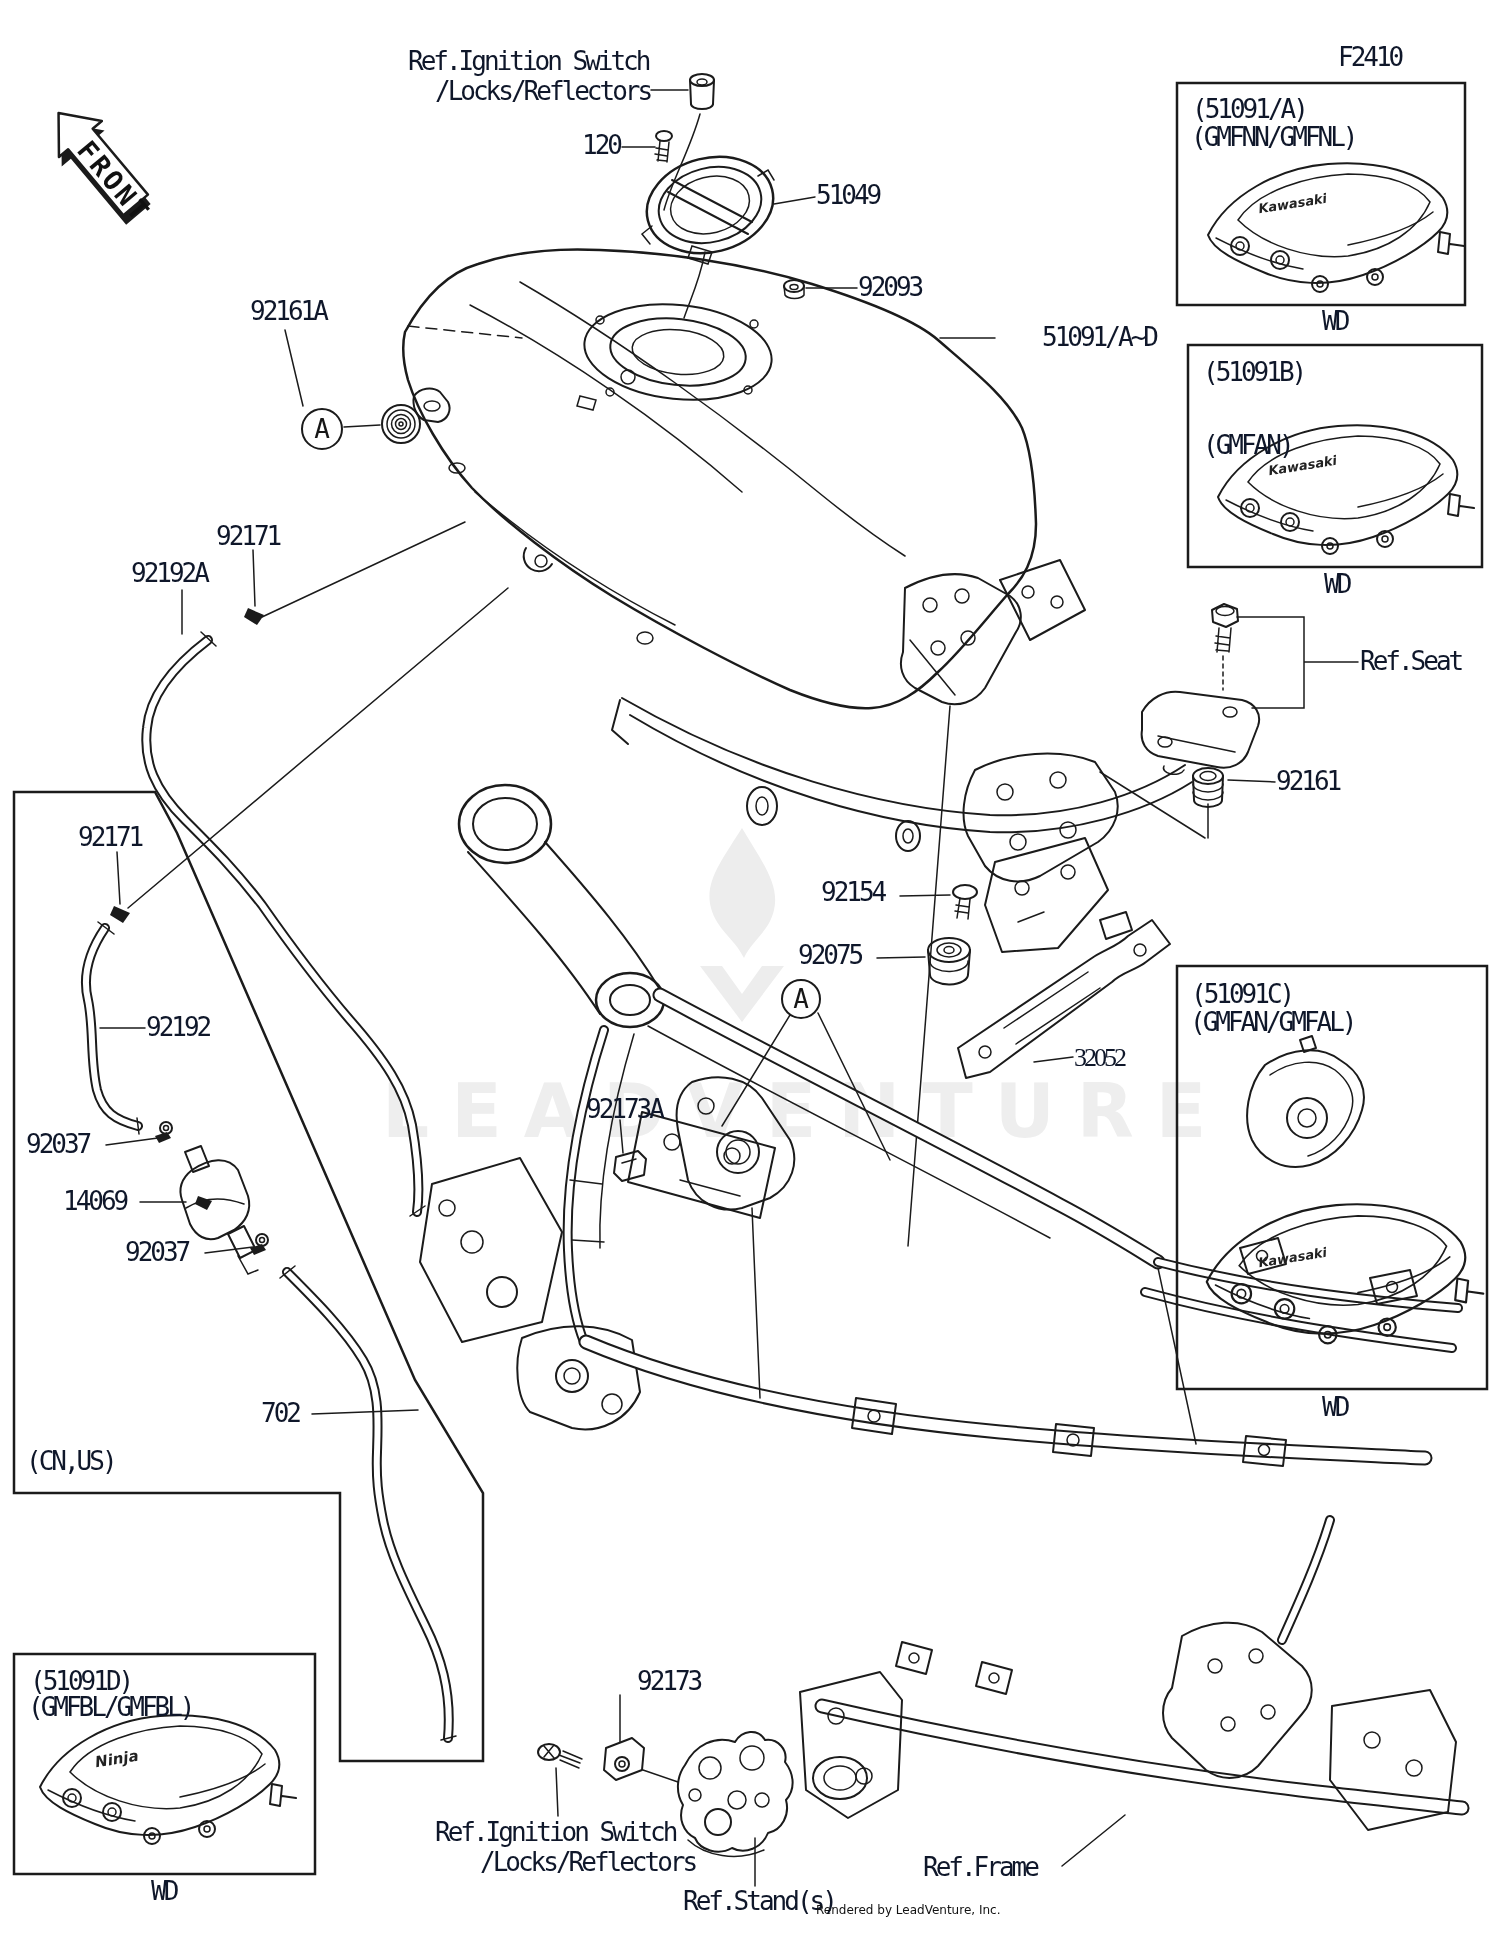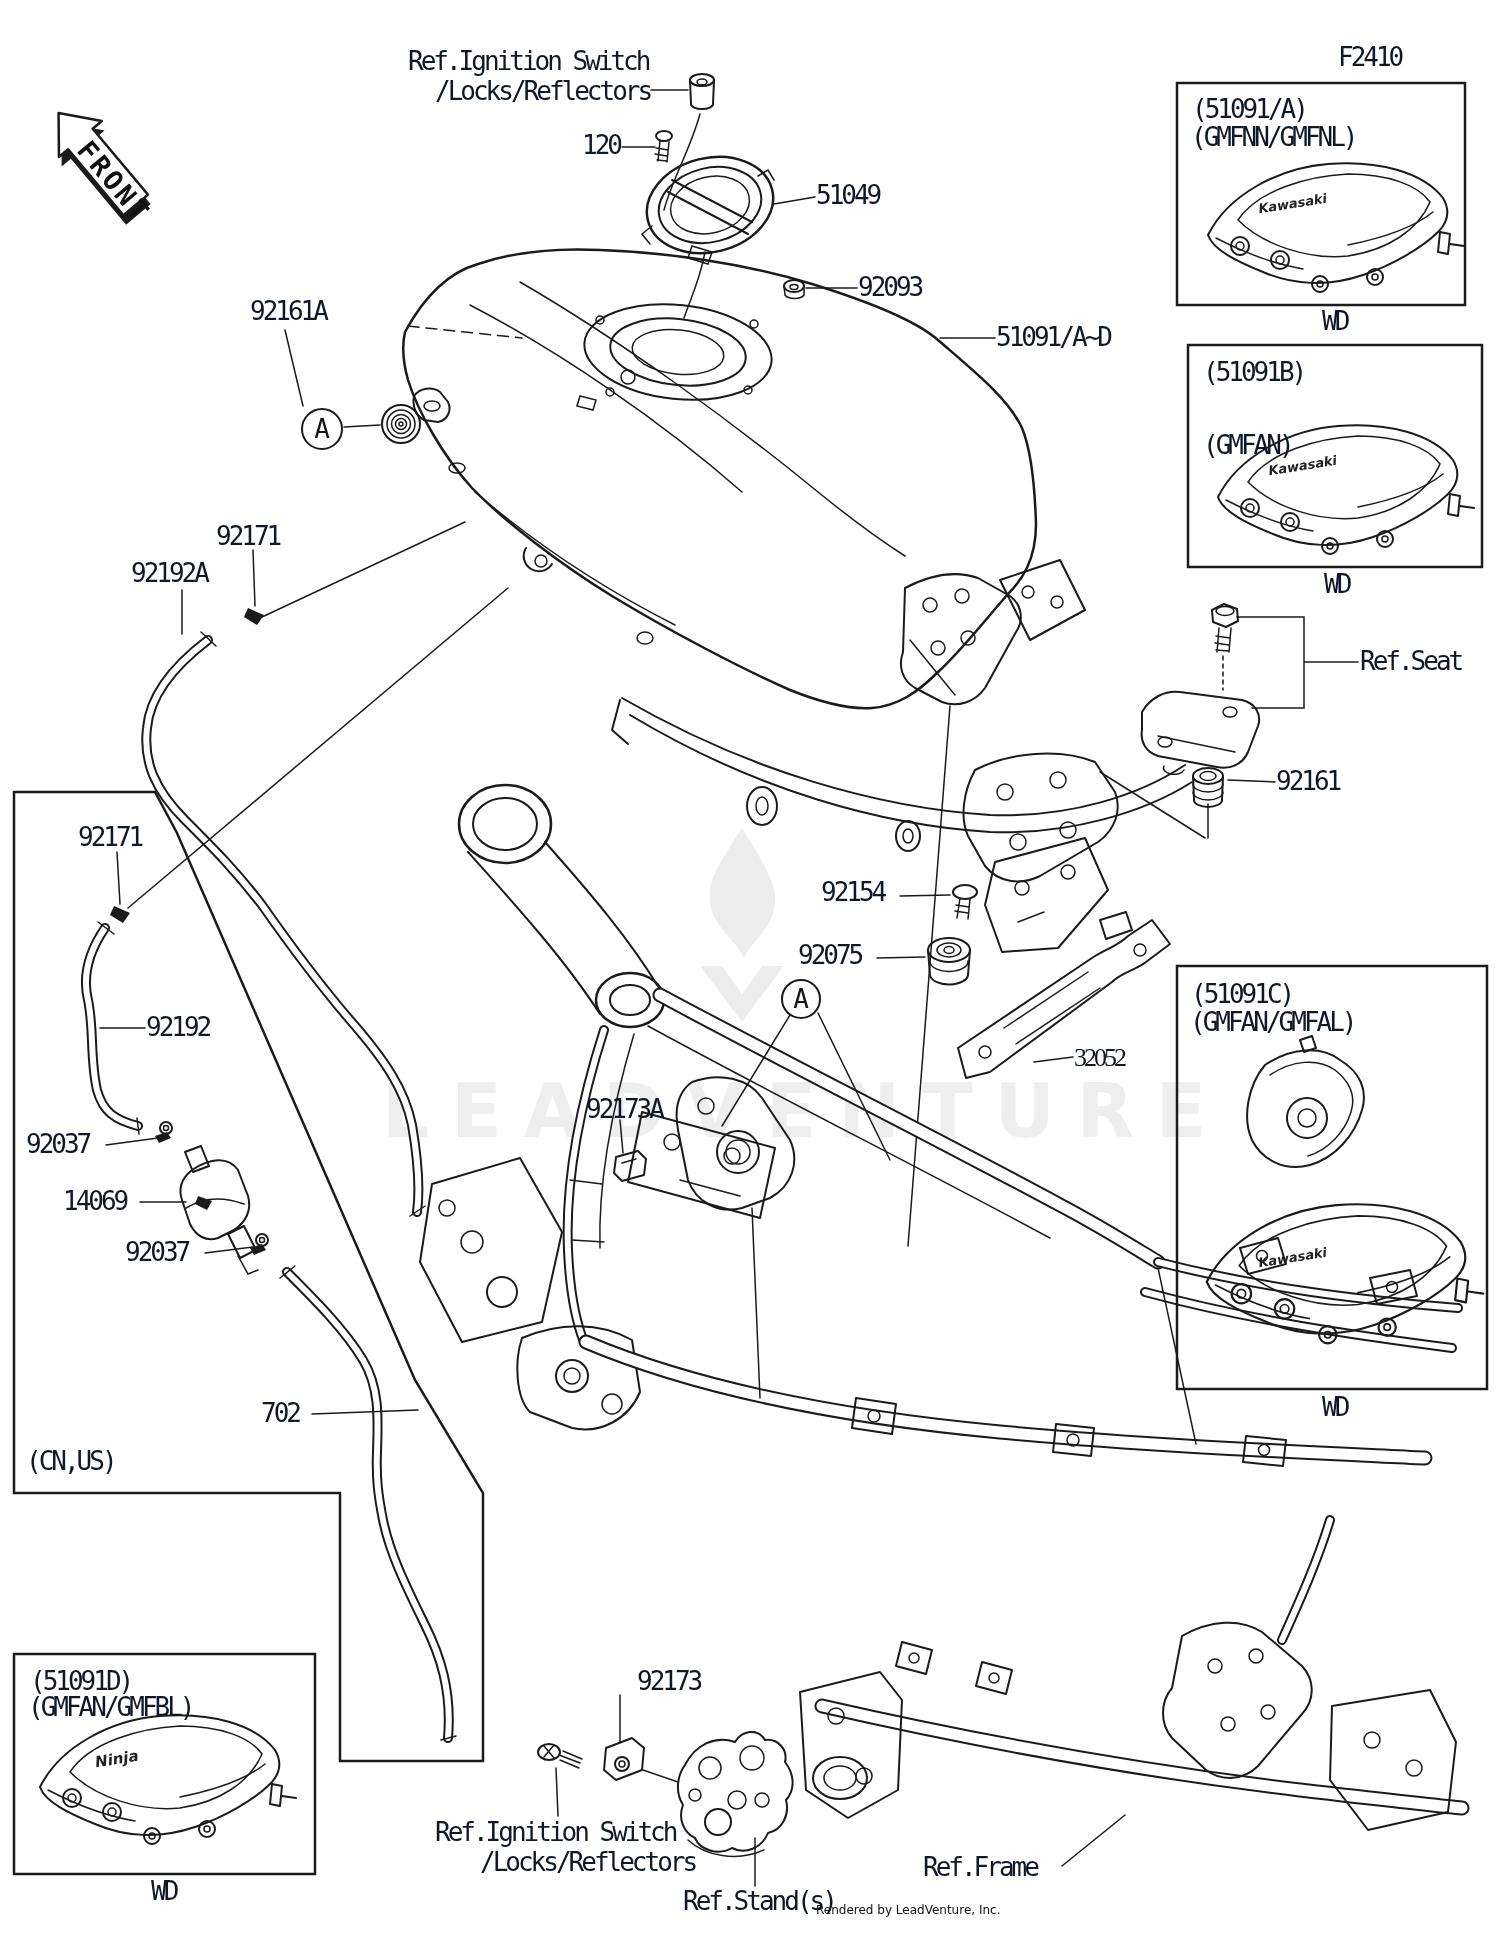--- a/index.html
+++ b/index.html
@@ -422,21 +422,21 @@
   </svg>
 
   <div class="lbl" style="left:1338px;top:44px;">F2410</div>
 
   <div class="lbl" style="left:408px;top:48px;">Ref.Ignition Switch</div>
   <div class="lbl" style="left:435px;top:78px;">/Locks/Reflectors</div>
 
   <div class="lbl" style="left:582px;top:132px;">120</div>
   <div class="lbl" style="left:816px;top:182px;">51049</div>
   <div class="lbl" style="left:858px;top:274px;">92093</div>
-  <div class="lbl" style="left:996px;top:324px;">51091/A~D</div>
+  <div class="lbl" style="left:1042px;top:324px;">51091/A~D</div>
   <div class="lbl" style="left:250px;top:298px;">92161A</div>
   <div class="lbl" style="left:216px;top:523px;">92171</div>
   <div class="lbl" style="left:131px;top:560px;">92192A</div>
   <div class="lbl" style="left:78px;top:824px;">92171</div>
   <div class="lbl" style="left:146px;top:1014px;">92192</div>
   <div class="lbl" style="left:26px;top:1131px;">92037</div>
   <div class="lbl" style="left:63px;top:1188px;">14069</div>
   <div class="lbl" style="left:125px;top:1239px;">92037</div>
   <div class="lbl" style="left:261px;top:1400px;">702</div>
   <div class="lbl" style="left:26px;top:1448px;">(CN,US)</div>
@@ -461,21 +461,21 @@
 
   <div class="lbl" style="left:1203px;top:359px;">(51091B)</div>
   <div class="lbl" style="left:1203px;top:388px;margin-top:44px;">(GMFAN)</div>
   <div class="lbl" style="left:1324px;top:571px;">WD</div>
 
   <div class="lbl" style="left:1191px;top:981px;">(51091C)</div>
   <div class="lbl" style="left:1190px;top:1009px;">(GMFAN/GMFAL)</div>
   <div class="lbl" style="left:1322px;top:1394px;">WD</div>
 
   <div class="lbl" style="left:30px;top:1668px;">(51091D)</div>
-  <div class="lbl" style="left:28px;top:1694px;">(GMFAN/GMFBL)</div>
+  <div class="lbl" style="left:28px;top:1694px;">(GMFBL/GMFBL)</div>
   <div class="lbl" style="left:151px;top:1878px;">WD</div>
 
   <div class="brandtag" style="left:1258px;top:196px;transform:rotate(-9deg);">Kawasaki</div>
   <div class="brandtag" style="left:1268px;top:458px;transform:rotate(-9deg);">Kawasaki</div>
   <div class="brandtag" style="left:1258px;top:1250px;transform:rotate(-9deg);">Kawasaki</div>
   <div class="brandtag" style="left:95px;top:1750px;transform:rotate(-9deg);font-size:15px;">Ninja</div>
 
 </div>
 
 </body></html>

